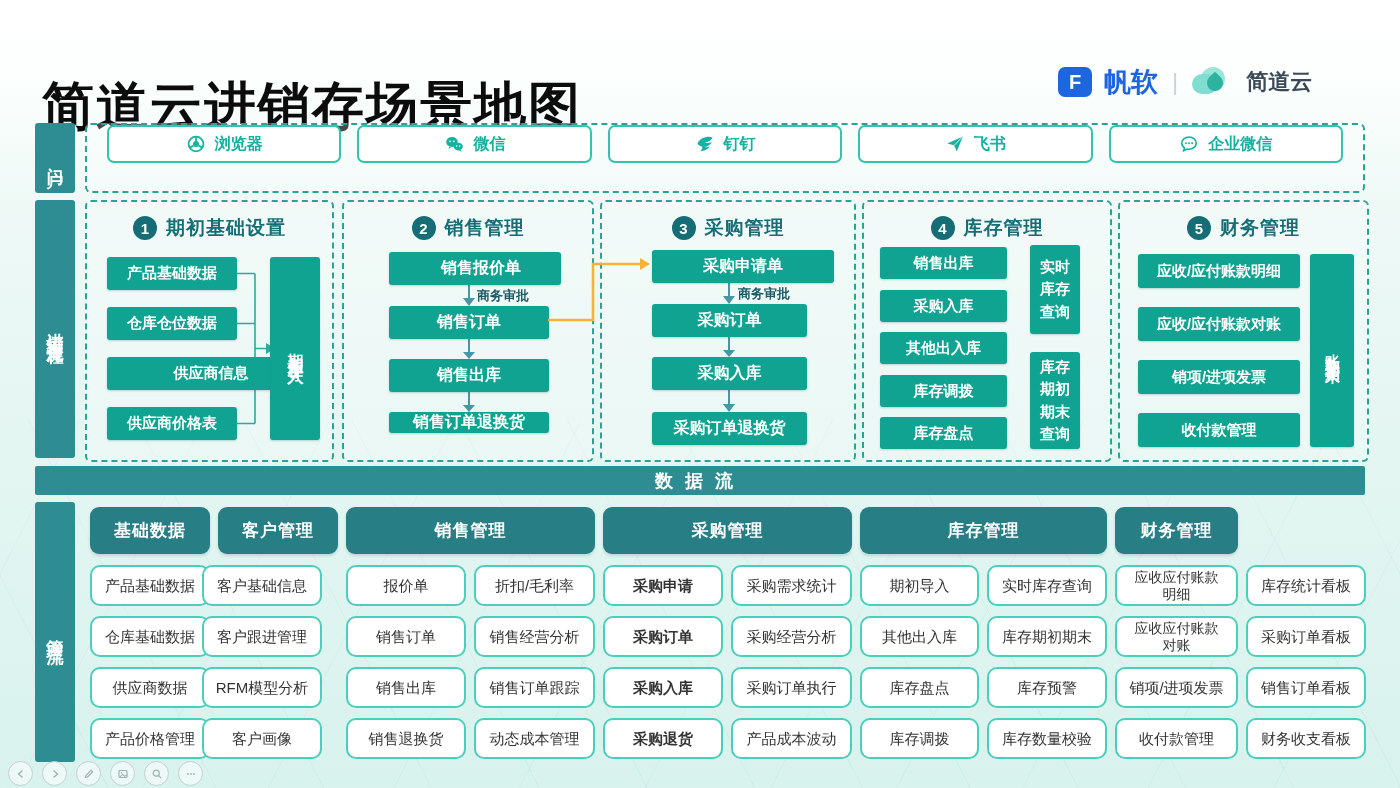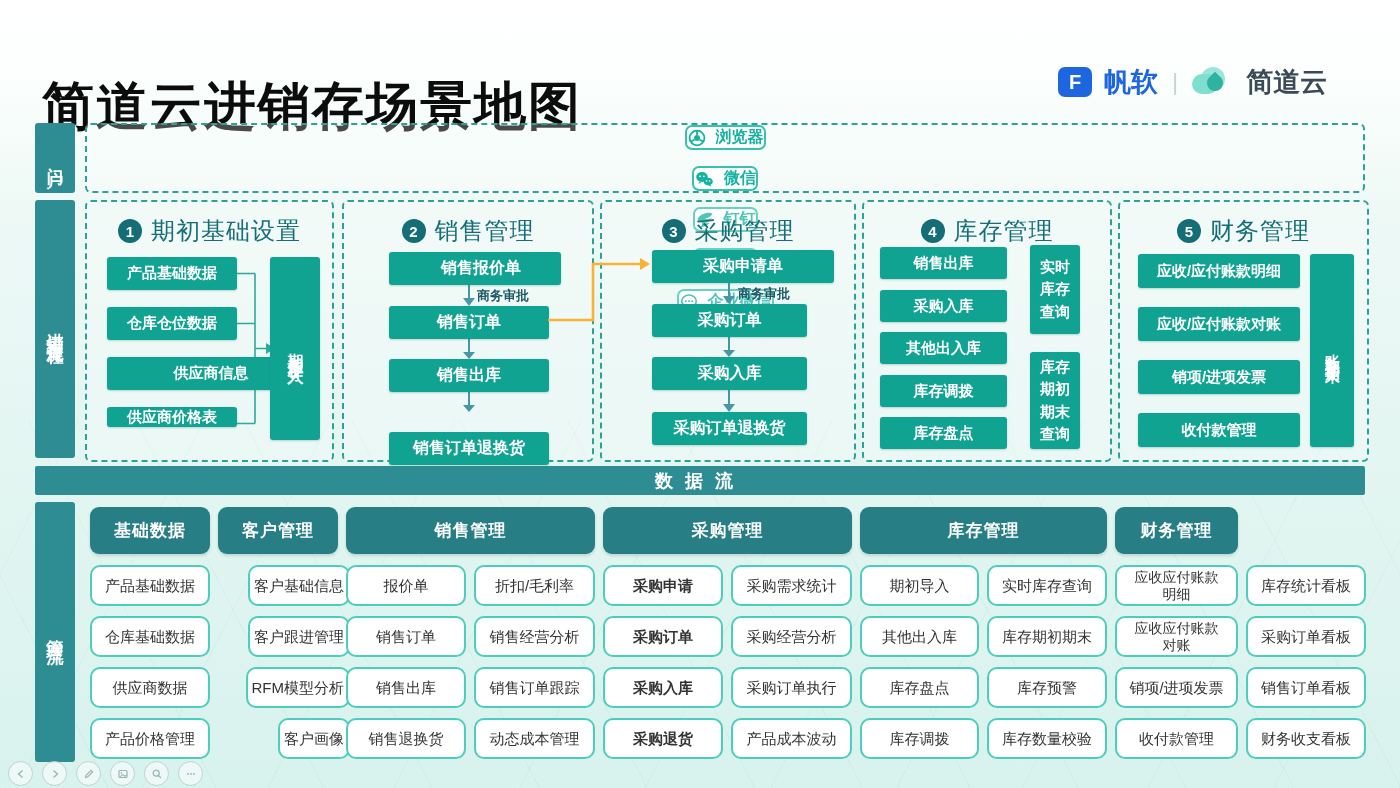--- a/index.html
+++ b/index.html
@@ -7,38 +7,38 @@
     font-family:"Liberation Sans","DejaVu Sans",sans-serif;
     background:linear-gradient(180deg,#ffffff 0%,#fcfffe 9%,#eef9f6 26%,#e4f6f2 55%,#d8f2ed 100%);}
   .gridlines{position:absolute;left:0;right:0;top:420px;bottom:0;pointer-events:none;opacity:.8;
     background-image:
       repeating-linear-gradient(63deg, rgba(31,162,148,0.07) 0 1px, transparent 1px 96px),
       repeating-linear-gradient(-63deg, rgba(31,162,148,0.06) 0 1px, transparent 1px 112px);}
   .title{position:absolute;left:42px;top:44px;font-size:52px;font-weight:800;color:#0c0c0c;letter-spacing:2px;margin-top:28px;}
   .logos{position:absolute;left:1058px;top:64px;display:flex;align-items:center;gap:12px;}
   .logo-txt-fr{font-size:27px;font-weight:800;color:#1E66E0;}
   .logo-div{font-size:24px;color:#c9d4d6;font-weight:300;padding:0 2px;}
-  .logo-txt-jdy{font-size:27px;font-weight:700;color:#3B4A56;}
+  .logo-txt-jdy{font-size:22px;font-weight:700;color:#3B4A56;}
   .fr-badge{width:34px;height:30px;border-radius:7px;background:#1E66E0;color:#fff;display:flex;align-items:center;justify-content:center;font-size:20px;font-weight:800;}
   .jdy-cloud{position:relative;width:42px;height:30px;}
   .jdy-cloud .c1{position:absolute;left:0;top:7px;width:26px;height:20px;border-radius:12px;background:#7fded0;}
   .jdy-cloud .c2{position:absolute;left:9px;top:0;width:24px;height:24px;border-radius:50%;background:#9ae6da;}
   .jdy-cloud .leaf{position:absolute;left:15px;top:8px;width:16px;height:16px;background:#2db3a0;border-radius:0 60% 60% 60%;transform:rotate(45deg);}
   .side-tab{position:absolute;left:35px;width:40px;background:#2E8D92;border-radius:3px;color:#fff;
     display:flex;align-items:center;justify-content:center;}
   .vtext{writing-mode:vertical-rl;text-orientation:upright;letter-spacing:4px;font-size:17px;font-weight:700;}
   .dash-box{position:absolute;border:2px dashed #2AA396;border-radius:6px;background:rgba(255,255,255,0.25);}
-  .portal-wrap{left:85px;top:123px;width:1280px;height:70px;display:flex;align-items:center;gap:16px;padding:0 20px;box-sizing:border-box;flex-direction:column;}
+  .portal-wrap{left:85px;top:123px;width:1280px;height:70px;display:flex;gap:16px;padding:0 20px;box-sizing:border-box;}
   .portal-btn{flex:1;height:34px;background:#ffffff;border:2px solid #35C2AE;border-radius:7px;
     display:flex;align-items:center;justify-content:center;gap:9px;color:#14B2A0;font-size:16px;font-weight:600;}
   .flow-col{position:absolute;top:200px;height:258px;}
   .colhead{position:absolute;top:13px;left:0;right:0;display:flex;align-items:center;justify-content:center;gap:9px;}
   .num-circle{width:24px;height:24px;border-radius:50%;background:#156D75;color:#fff;font-size:15px;font-weight:800;
     display:flex;align-items:center;justify-content:center;}
-  .colhead .t{font-size:24px;font-weight:400;color:#156D75;letter-spacing:1px;}
+  .colhead .t{font-size:19px;font-weight:700;color:#156D75;letter-spacing:1px;}
   .fbox{position:absolute;background:#10A392;border-radius:3px;color:#fff;font-weight:600;
     display:flex;align-items:center;justify-content:center;text-align:center;box-shadow:0 1px 2px rgba(20,110,100,.25);}
   .fbox.f15{font-size:15px;} .fbox.f16{font-size:16px;}
   .vbox{position:absolute;background:#10A392;border-radius:3px;color:#fff;display:flex;align-items:center;justify-content:center;
     box-shadow:0 1px 2px rgba(20,110,100,.25);}
   .vbox .vtext{font-size:16px;font-weight:700;letter-spacing:3px;}
   .wrapbox{word-break:break-all;line-height:1.5;font-size:15px;font-weight:700;text-align:center;}
   .flow-label{position:absolute;font-size:13px;color:#1B5A66;font-weight:600;}
   .colsvg{position:absolute;inset:0;pointer-events:none;}
   .dataflow{position:absolute;left:35px;top:466px;width:1330px;height:29px;background:#2E8D92;border-radius:2px;
@@ -134,42 +134,42 @@
       <span class="num-circle">1</span>
       <span class="t">期初基础设置</span>
     </div>
     <svg class="colsvg" width="245" height="258">
       <path d="M150 71.5 H168 M150 121.5 H168 M150 171.5 H168 M150 221.5 H168 M168 71.5 V221.5 M168 146.5 H179" fill="none" stroke="#2FA99B" stroke-width="1.6"></path>
       <polygon points="179,141 188,146.5 179,152" fill="#2FA99B"></polygon>
     </svg>
     <div class="fbox f15" style="left:20px;top:55px;width:130px;height:33px;">产品基础数据</div>
     <div class="fbox f15" style="left:20px;top:105px;width:130px;height:33px;">仓库仓位数据</div>
     <div class="fbox f15" style="left:20px;top:155px;width:130px;height:33px;padding-left:39px;">供应商信息</div>
-    <div class="fbox f15" style="left:20px;top:205px;width:130px;height:20px;">供应商价格表</div>
+    <div class="fbox f15" style="left:20px;top:205px;width:130px;height:33px;">供应商价格表</div>
     <div class="vbox" style="left:183px;top:55px;width:50px;height:183px;">
       <span class="vtext">期初库存导入</span>
     </div>
   </div>
 
   <div class="dash-box flow-col" style="left:342px;width:248px;">
     <div class="colhead">
       <span class="num-circle">2</span>
       <span class="t">销售管理</span>
     </div>
     <svg class="colsvg" width="248" height="258">
       <path d="M125 83 V96 M125 137 V150 M125 190 V203" stroke="#4796A4" stroke-width="2" fill="none"></path>
       <polygon points="119,96 131,96 125,104" fill="#4796A4"></polygon>
       <polygon points="119,150 131,150 125,157" fill="#4796A4"></polygon>
       <polygon points="119,203 131,203 125,210" fill="#4796A4"></polygon>
     </svg>
     <div class="fbox f16" style="left:45px;top:50px;width:160px;height:33px;padding-left:12px;">销售报价单</div>
     <div class="flow-label" style="left:133px;top:85px;">商务审批</div>
     <div class="fbox f16" style="left:45px;top:104px;width:160px;height:33px;">销售订单</div>
     <div class="fbox f16" style="left:45px;top:157px;width:160px;height:33px;">销售出库</div>
-    <div class="fbox f16" style="left:45px;top:210px;width:160px;height:33px;margin-top:20px;">销售订单退换货</div>
+    <div class="fbox f16" style="left:45px;top:210px;width:160px;height:21px;">销售订单退换货</div>
   </div>
 
   <div class="dash-box flow-col" style="left:600px;width:252px;">
     <div class="colhead">
       <span class="num-circle">3</span>
       <span class="t">采购管理</span>
     </div>
     <svg class="colsvg" width="252" height="258">
       <path d="M127 81 V94 M127 135 V148 M127 188 V202" stroke="#4796A4" stroke-width="2" fill="none"></path>
       <polygon points="121,94 133,94 127,102" fill="#4796A4"></polygon>
@@ -232,21 +232,21 @@
   <div class="mhead" style="left:603px;width:249px;">采购管理</div>
   <div class="mhead" style="left:860px;width:247px;">库存管理</div>
   <div class="mhead" style="left:1115px;width:123px;">财务管理</div>
 
   <div class="mcol" style="left:90px;width:120px;">
     <div class="mitem">产品基础数据</div>
     <div class="mitem">仓库基础数据</div>
     <div class="mitem">供应商数据</div>
     <div class="mitem">产品价格管理</div>
   </div>
-  <div class="mcol" style="left:230px;width:120px;align-items:flex-end;">
+  <div class="mcol" style="left:202px;width:120px;">
     <div class="mitem">客户基础信息</div>
     <div class="mitem">客户跟进管理</div>
     <div class="mitem">RFM模型分析</div>
     <div class="mitem">客户画像</div>
   </div>
   <div class="mcol" style="left:346px;width:120px;">
     <div class="mitem">报价单</div>
     <div class="mitem">销售订单</div>
     <div class="mitem">销售出库</div>
     <div class="mitem">销售退换货</div>

